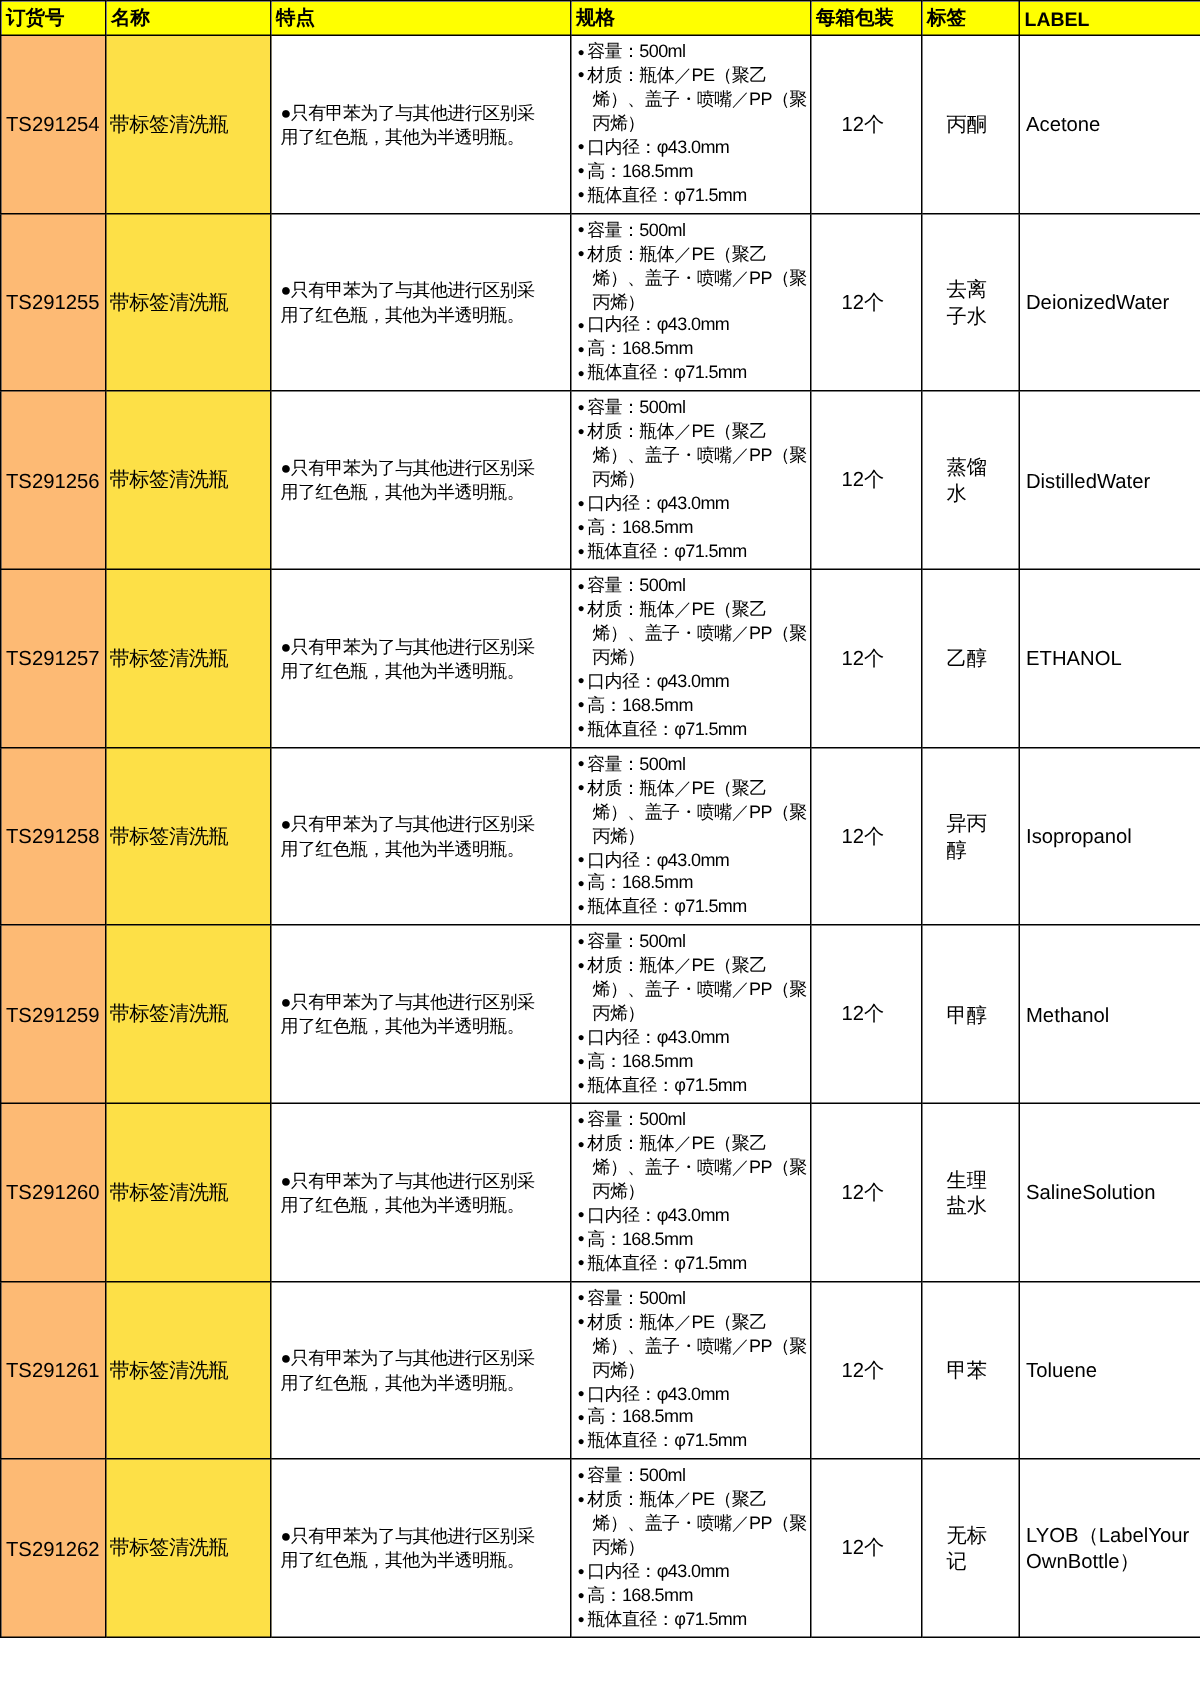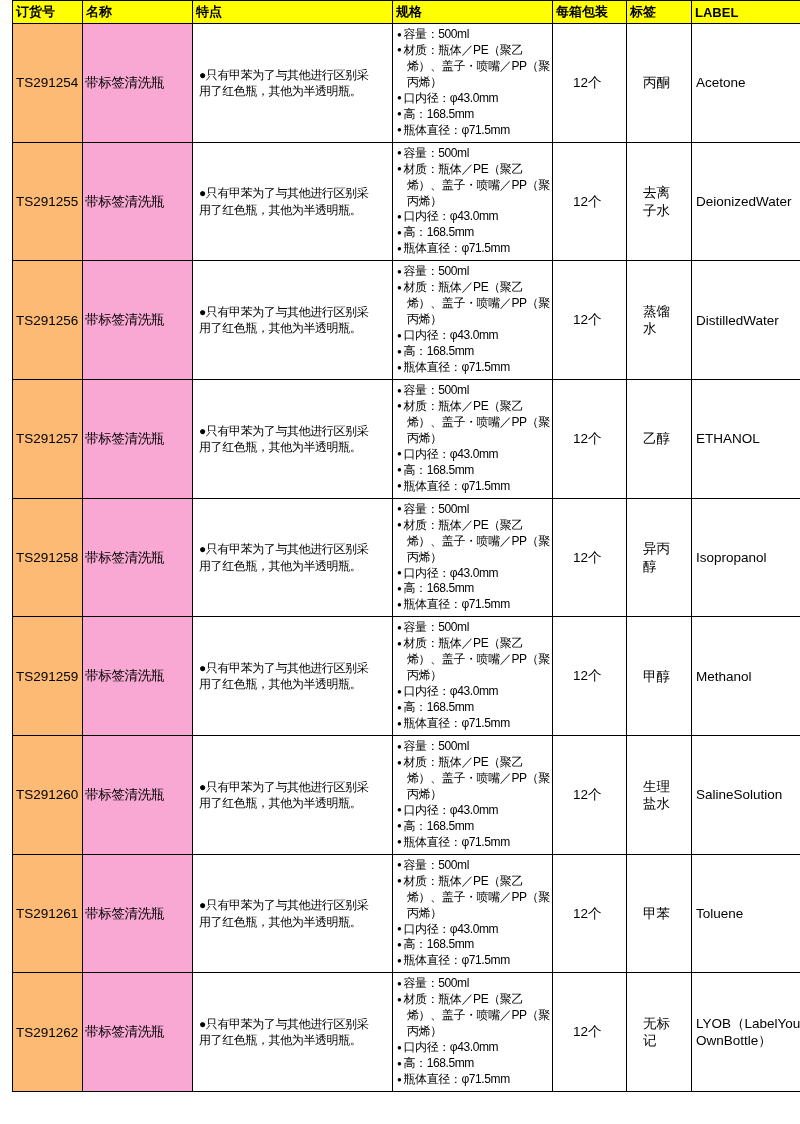--- a/index.html
+++ b/index.html
@@ -2,21 +2,21 @@
 <html><head>
 <meta charset="utf-8">
 <style>
   html,body{margin:0;padding:0;background:#ffffff;}
   body{
     font-family:"Liberation Sans","DejaVu Sans",sans-serif;
     font-size:13px;
     color:#000;
     width:800px;
   }
-  .sheet{width:740px;position:relative;margin-left:12px;}
+  .sheet{width:740px;position:relative;}
   table{
     border-collapse:collapse;
     width:800px;
     table-layout:fixed;
   }
   col.c0{width:70px;}
   col.c1{width:110px;}
   col.c2{width:200px;}
   col.c3{width:160px;}
   col.c4{width:74px;}
@@ -40,21 +40,21 @@
     overflow:hidden;
   }
   td.code{
     background:#fdba74;
     font-size:13.5px;
     padding:2px 3px;
     vertical-align:middle;
     white-space:nowrap;
   }
   td.name{
-    background:#f9a8d4;
+    background:#fde047;
     font-size:13.5px;
     padding:2px 2px;
     vertical-align:middle;
     letter-spacing:-0.3px;
     white-space:nowrap;
   }
   td.feature{
     font-size:12px;
     padding:4px 4px 4px 6px;
     vertical-align:middle;

